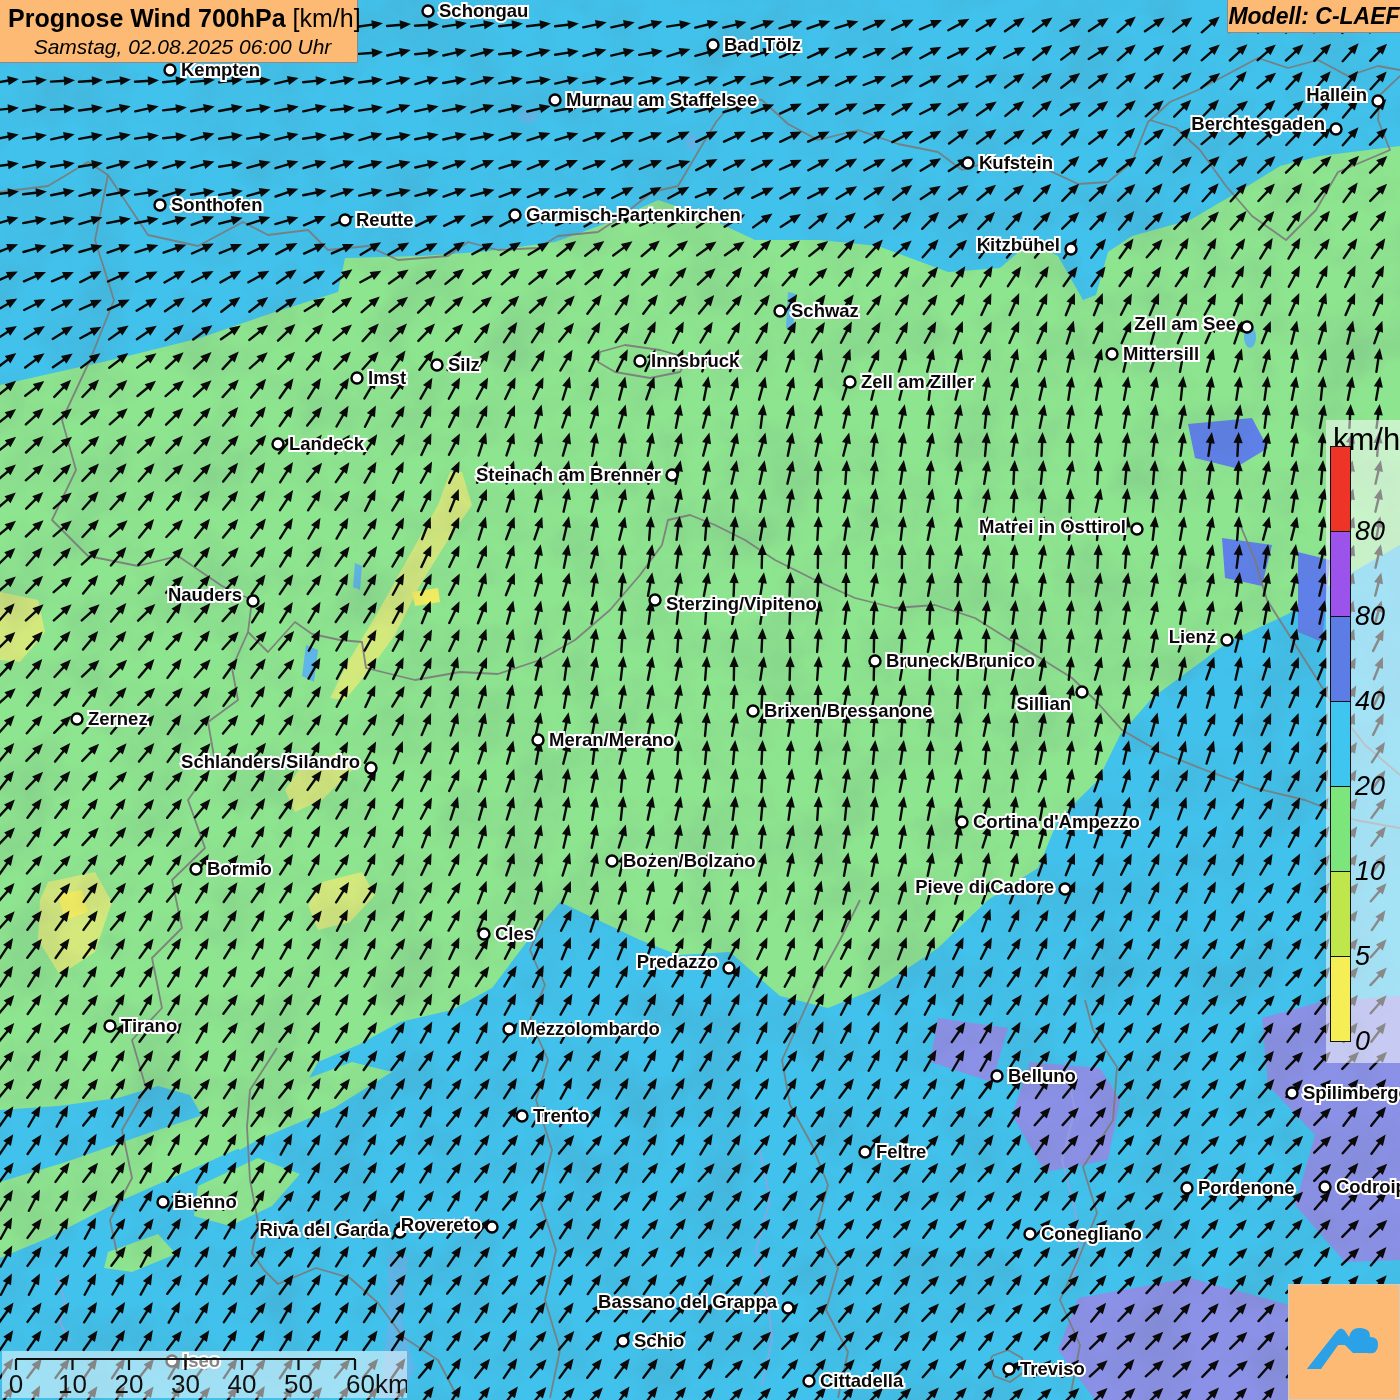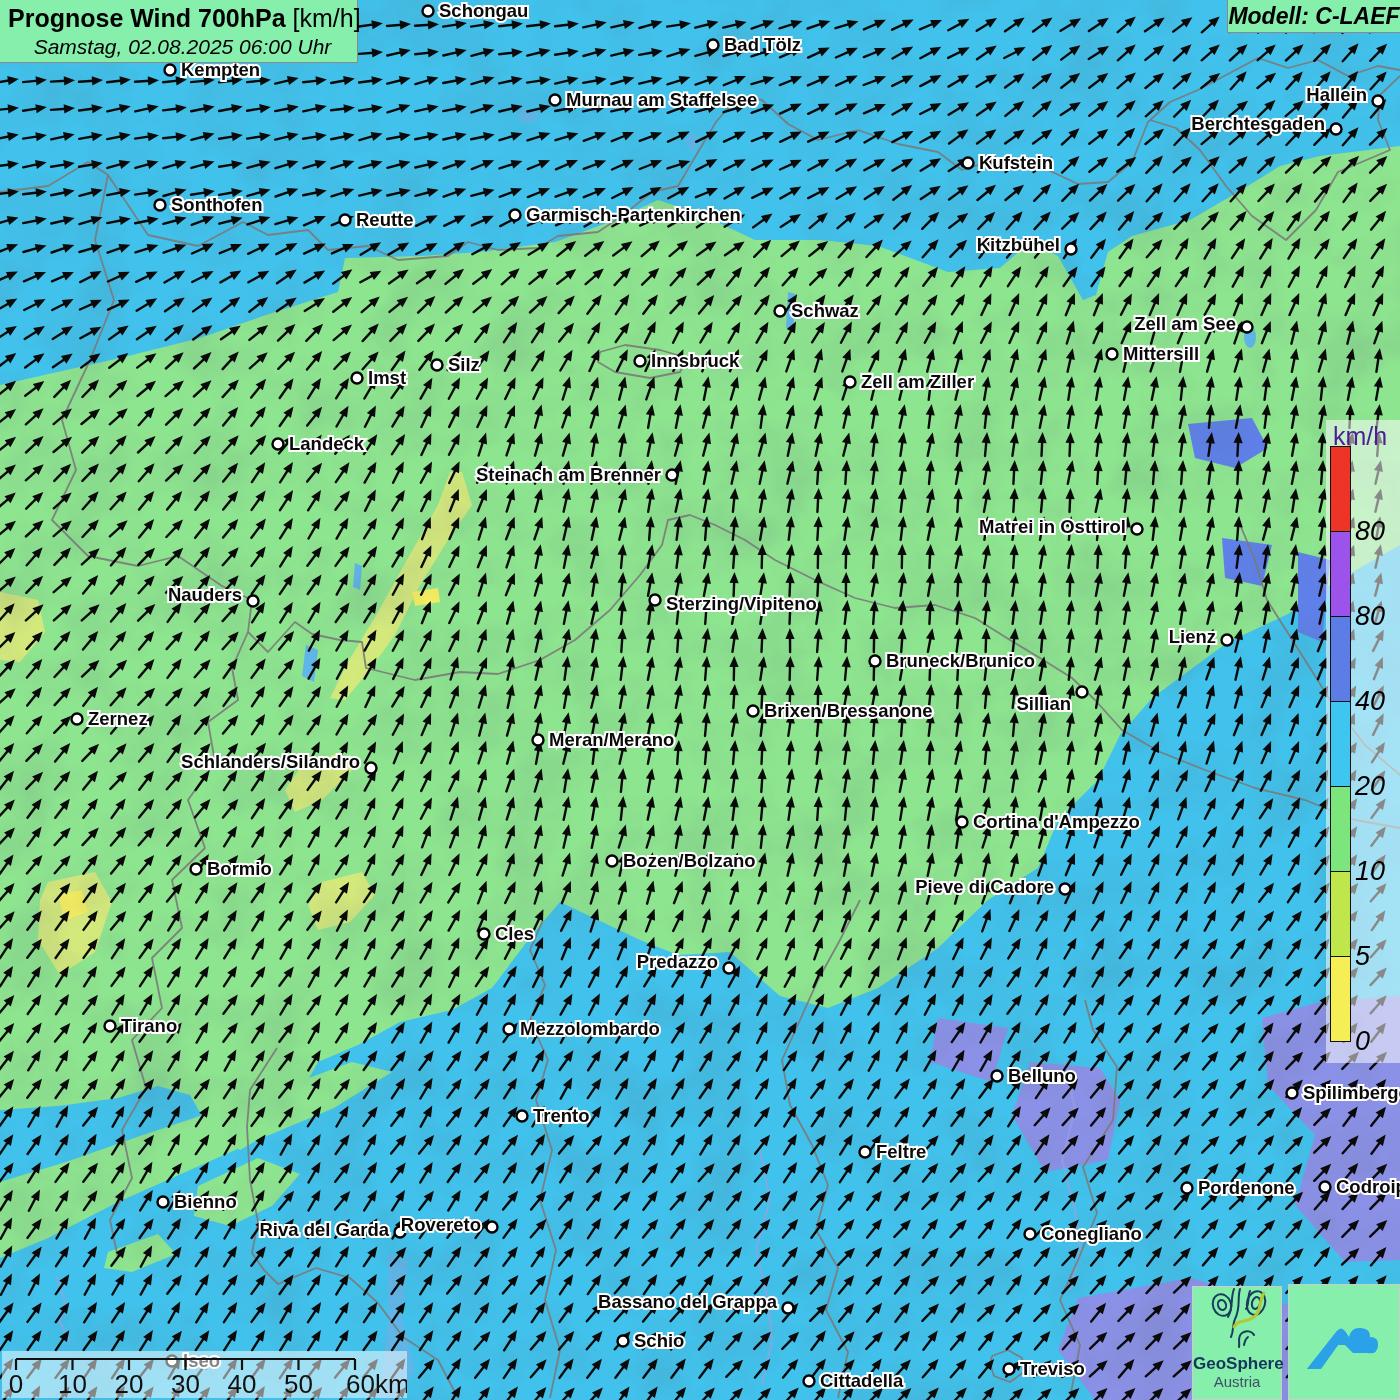--- a/index.html
+++ b/index.html
@@ -1,29 +1,29 @@
 <!DOCTYPE html>
 <html><head>
 <meta charset="utf-8">
 <style>
   html,body{margin:0;padding:0;background:#222;}
   #stage{position:relative;width:1400px;height:1400px;overflow:hidden;
          font-family:"Liberation Sans",sans-serif;background:#41c2ec;}
   #mapsvg{position:absolute;left:0;top:0;}
-  .overlay-box{position:absolute;background:#86efac;box-sizing:border-box;}
+  .overlay-box{position:absolute;background:#fdba74;box-sizing:border-box;}
   #title-box{left:0;top:0;width:358px;height:63px;padding:4px 0 0 8px;
              border-right:1px solid #8a8a8a;border-bottom:1px solid #8a8a8a;}
   #title-line1{font-size:25px;font-weight:bold;color:#000;white-space:nowrap;line-height:29px;}
   #title-line1 .unit{font-weight:normal;}
   #title-line2{font-size:21px;font-style:italic;color:#000;white-space:nowrap;line-height:28px;text-align:center;}
   #model-box{right:0;top:0;width:173px;height:33px;border-left:1px solid #8a8a8a;
              border-bottom:1px solid #8a8a8a;text-align:center;}
   #model-box span{font-size:23px;font-style:italic;line-height:32px;color:#000;font-weight:bold;}
   #legend{left:1326px;top:420px;width:74px;height:643px;background:rgba(255,255,255,0.52);}
-  #legend-title{position:absolute;left:7px;top:2px;font-size:25px;color:#4c1d95;}
+  #legend-title{position:absolute;left:7px;top:2px;font-size:31px;color:#000000;}
   #legend-bar{position:absolute;left:4px;top:27px;width:21px;}
   .legend-band{width:21px;height:86px;border:1px solid #111;margin-top:-1px;box-sizing:border-box;}
   .legend-label{position:absolute;left:29px;font-size:27px;color:#000;font-style:italic;}
   #scalebox{left:2px;top:1351px;width:405px;height:47px;background:rgba(255,255,255,0.5);}
   #geo-logo{left:1192px;top:1286px;width:90px;height:114px;border:1px solid #ccc;text-align:center;}
   #geo-name{font-size:17px;font-weight:bold;color:#16355c;line-height:18px;margin-top:2px;}
   #geo-country{font-size:15px;color:#3f5068;line-height:17px;}
   #partner-logo{left:1288px;top:1284px;width:112px;height:116px;border:1px solid #ccc;}
 </style>
 </head>
@@ -350,38 +350,20 @@
         <text x="183.5" y="42" text-anchor="middle" font-size="26" fill="#111" font-family="&quot;Liberation Sans&quot;,sans-serif">30</text>
         <path d="M240 8V19" stroke="#111" stroke-width="2.2"></path>
         <text x="240" y="42" text-anchor="middle" font-size="26" fill="#111" font-family="&quot;Liberation Sans&quot;,sans-serif">40</text>
         <path d="M296.5 8V19" stroke="#111" stroke-width="2.2"></path>
         <text x="296.5" y="42" text-anchor="middle" font-size="26" fill="#111" font-family="&quot;Liberation Sans&quot;,sans-serif">50</text>
         <path d="M353 8V19" stroke="#111" stroke-width="2.2"></path>
         <text x="344" y="42" text-anchor="start" font-size="26" fill="#111" font-family="&quot;Liberation Sans&quot;,sans-serif">60km</text>
       </svg>
   </div>
 
-  <div id="geo-logo" class="overlay-box">
-    <svg width="66" height="62" viewBox="0 0 66 62">
-      <g fill="none" stroke="#1c3c5e" stroke-width="2" stroke-linecap="round">
-        <ellipse cx="18" cy="18" rx="4" ry="5" transform="rotate(-20 18 18)"></ellipse>
-        <ellipse cx="18" cy="18" rx="9" ry="11" transform="rotate(-20 18 18)"></ellipse>
-        <path d="M30,2 C26,12 30,20 24,30"></path>
-        <path d="M36,2 C33,12 37,20 31,32 C28,38 30,44 27,50"></path>
-        <path d="M46,4 C43,10 46,16 42,22"></path>
-        <ellipse cx="52" cy="16" rx="4" ry="6" transform="rotate(15 52 16)"></ellipse>
-        <ellipse cx="52" cy="16" rx="9" ry="12" transform="rotate(15 52 16)"></ellipse>
-        <path d="M35,60 C36,54 33,50 38,46 C42,43 48,44 50,48"></path>
-        <path d="M40,58 C41,54 41,52 44,50"></path>
-      </g>
-      <path d="M60,6 C54,16 58,24 50,30 C42,36 34,32 30,40" fill="none" stroke="#b5c832" stroke-width="3" stroke-linecap="round"></path>
-    </svg>
-    <div id="geo-name">GeoSphere</div>
-    <div id="geo-country">Austria</div>
-  </div>
 
   <div id="partner-logo" class="overlay-box">
     <svg width="112" height="116" viewBox="0 0 112 116">
       <path fill="#2ba1e8" d="M18,84 L48,46 Q52,41 56,46 L60,52 Q62,42 72,43 Q82,44 81,52 Q90,52 89,61 Q88,70 78,68 L64,68 L52,56 L32,84 Z"></path>
       <path fill="#2ba1e8" d="M18,84 L48,46 L60,60 L46,60 L30,84 Z"></path>
     </svg>
   </div>
 
 </div>
 

